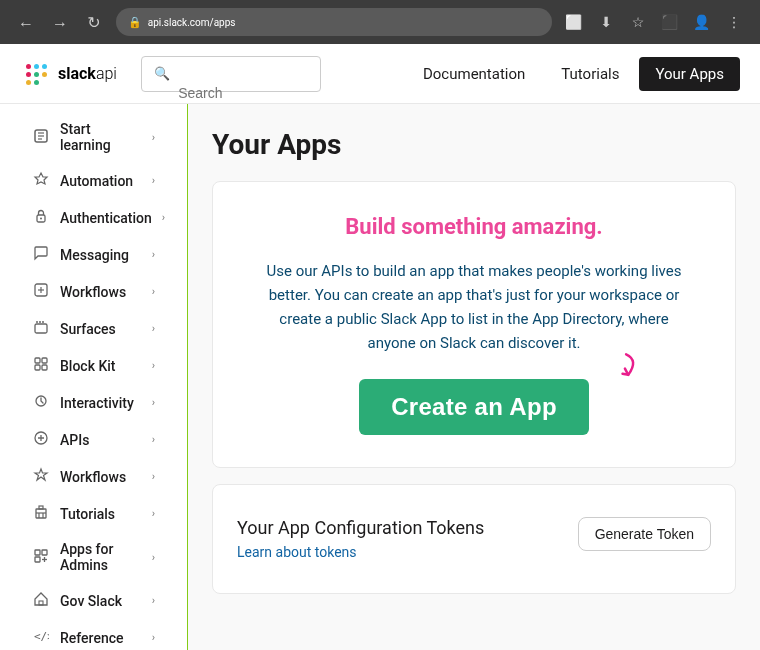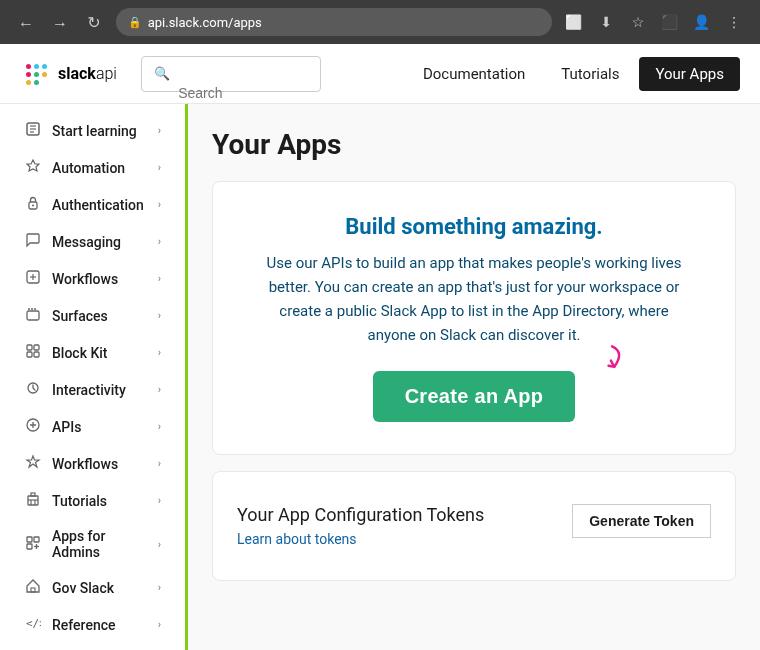--- a/index.html
+++ b/index.html
@@ -32,21 +32,21 @@
       flex: 1;
       background: #5a5a5a;
       border-radius: 20px;
       padding: 4px 12px;
       display: flex;
       align-items: center;
       gap: 6px;
       height: 28px;
     }
     .address-bar .lock-icon { color: #aaa; font-size: 11px; }
-    .address-bar .url-text { color: #fff; font-size: 13px; }
+    .address-bar .url-text { color: #fff; font-size: 10px; }
     .browser-actions {
       display: flex;
       gap: 4px;
     }
     .browser-action-btn {
       width: 28px; height: 28px;
       background: none; border: none;
       color: #ccc;
       font-size: 14px;
       cursor: pointer;
@@ -124,23 +124,23 @@
     .main-layout {
       display: flex;
       flex: 1;
       overflow: hidden;
     }
 
     
     .sidebar {
       width: 188px;
       background: #fff;
-      border-right: 3px solid #84cc16;
+      border-right: 1px solid #84cc16;
       overflow-y: auto;
-      padding: 8px 8px;
+      padding: 8px 16px;
     }
     .sidebar-item {
       display: flex;
       align-items: center;
       padding: 9px 16px;
       cursor: pointer;
       gap: 10px;
       color: #1d1c1d;
       font-size: 14px;
       font-weight: 500;
@@ -178,41 +178,41 @@
       border-radius: 8px;
       padding: 32px 24px;
       margin-bottom: 16px;
     }
     .card-center {
       text-align: center;
     }
     .card-title {
       font-size: 22px;
       font-weight: 700;
-      color: #0369a1;
-      margin-bottom: 12px;
+      color: #ec4899;
+      margin-bottom: 20px;
     }
     .card-description {
       font-size: 15px;
       color: #0c4a6e;
       line-height: 1.6;
       max-width: 430px;
       margin: 0 auto 24px;
     }
     .create-btn-wrapper {
       position: relative;
       display: inline-block;
     }
     .create-btn {
       background: #2BAC76;
       color: #fff;
       border: none;
       border-radius: 6px;
       padding: 14px 32px;
-      font-size: 20px;
+      font-size: 24px;
       font-weight: 600;
       cursor: pointer;
       letter-spacing: 0.3px;
     }
     .arrow-decoration {
       position: absolute;
       right: -60px;
       top: -20px;
       color: #e91e8c;
       font-size: 36px;
@@ -234,24 +234,24 @@
     }
     .token-link {
       color: #1264A3;
       font-size: 14px;
       text-decoration: none;
       cursor: pointer;
     }
     .generate-btn {
       background: #fff;
       border: 1px solid #ccc;
-      border-radius: 0;
+      border-radius: 8px;
       padding: 8px 16px;
       font-size: 14px;
-      font-weight: 700;
+      font-weight: 400;
       cursor: pointer;
       white-space: nowrap;
       color: #1d1c1d;
       margin-left: 32px;
     }
   </style>
 </head>
 <body>
 
 <div class="browser-chrome">

